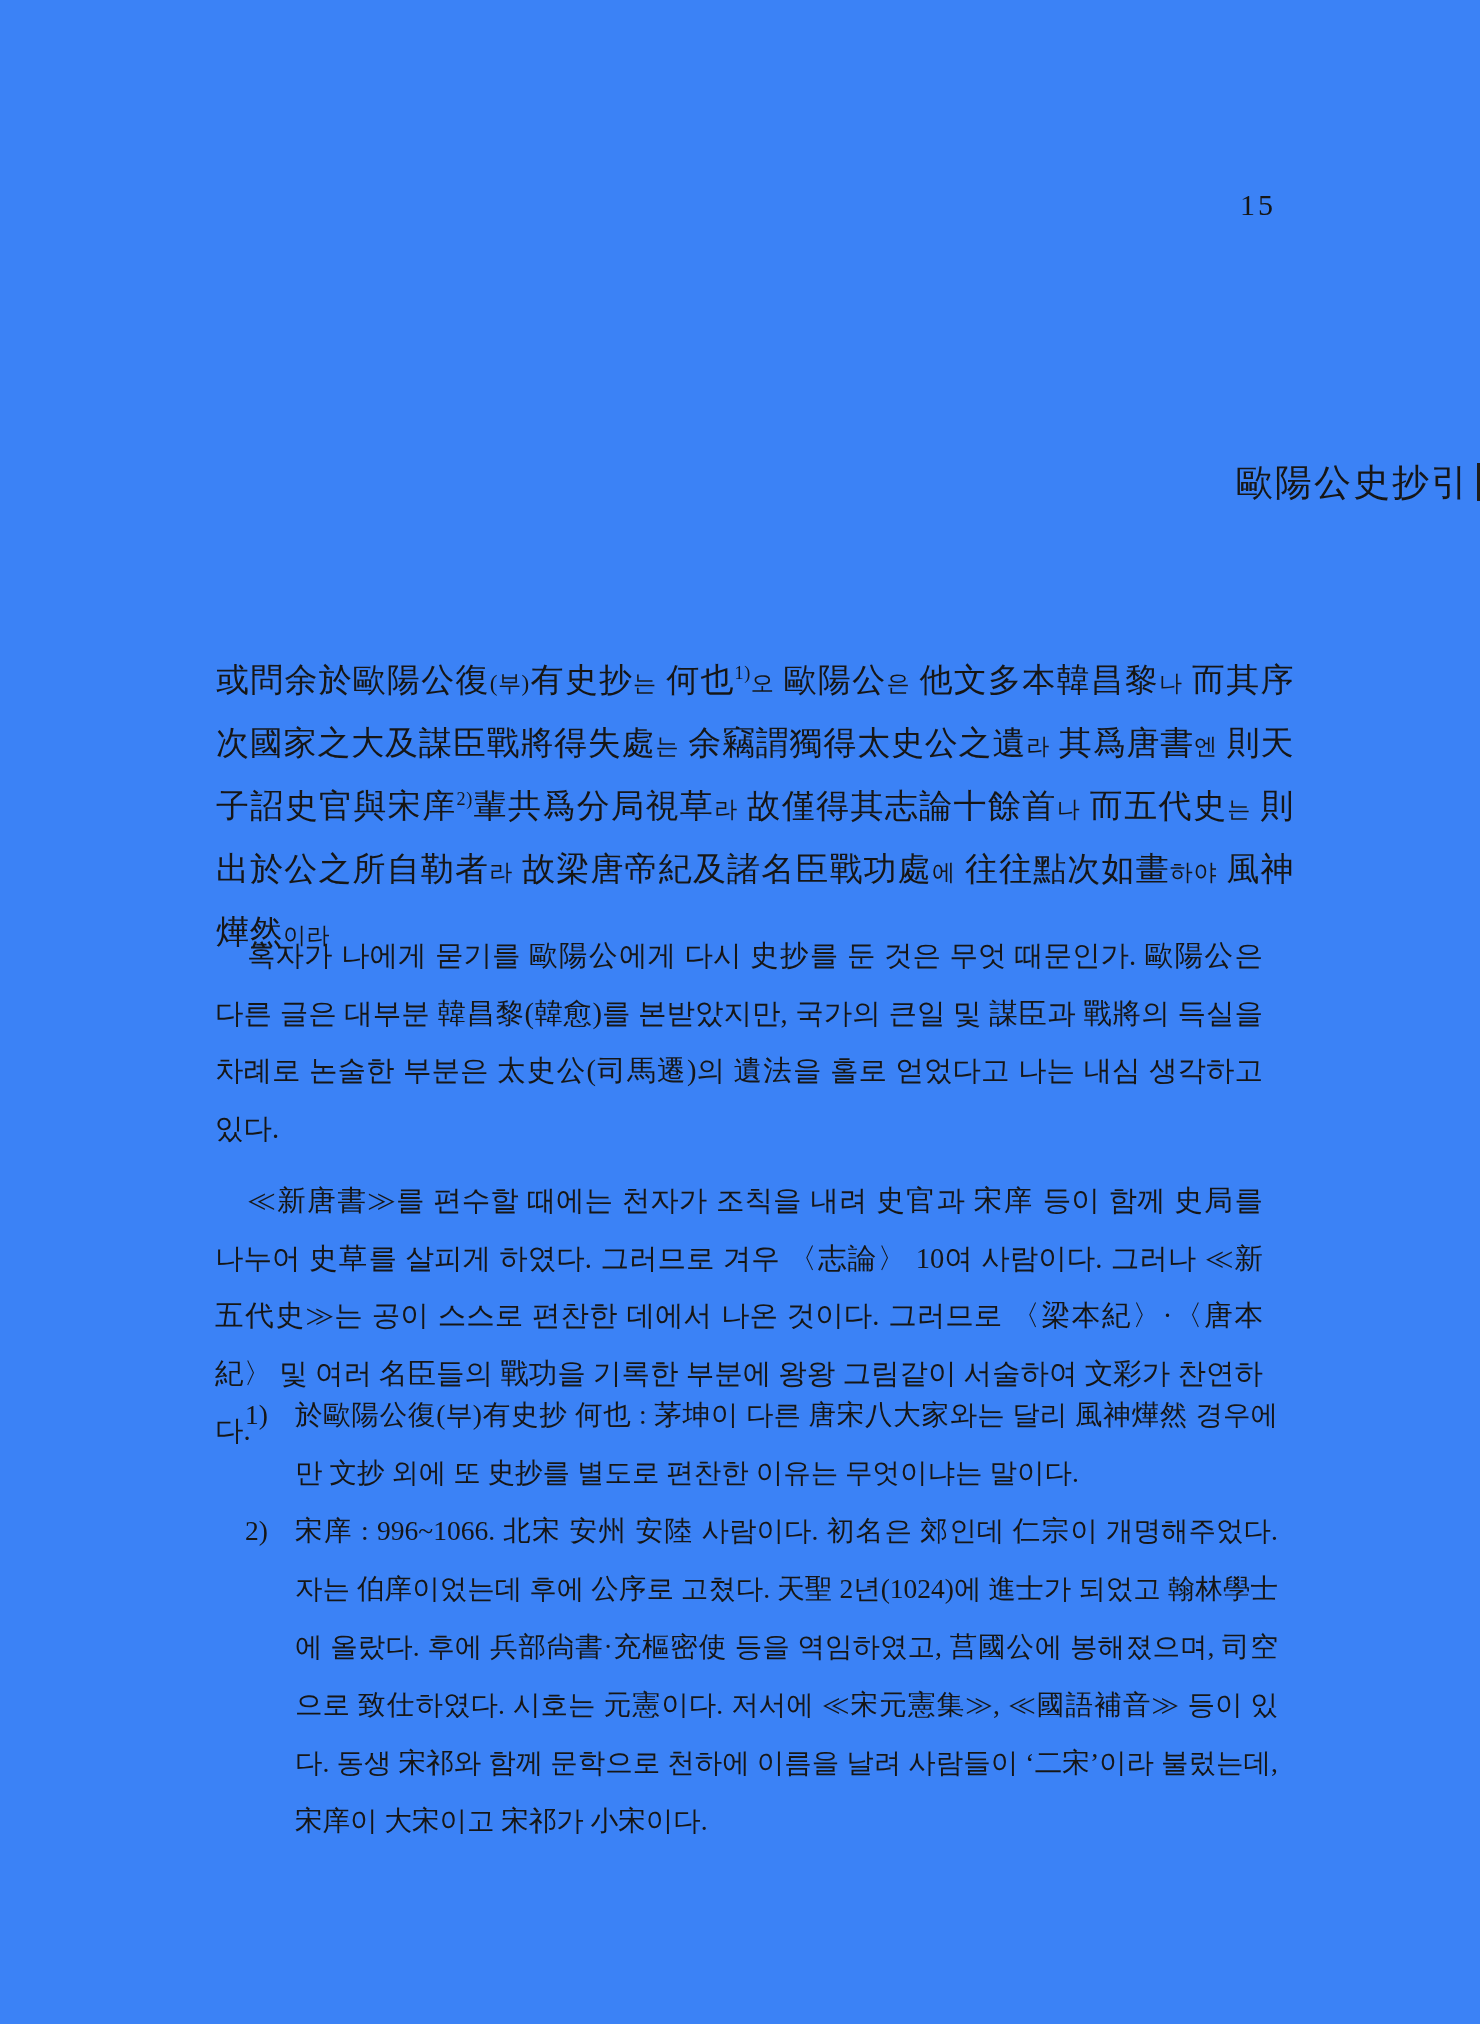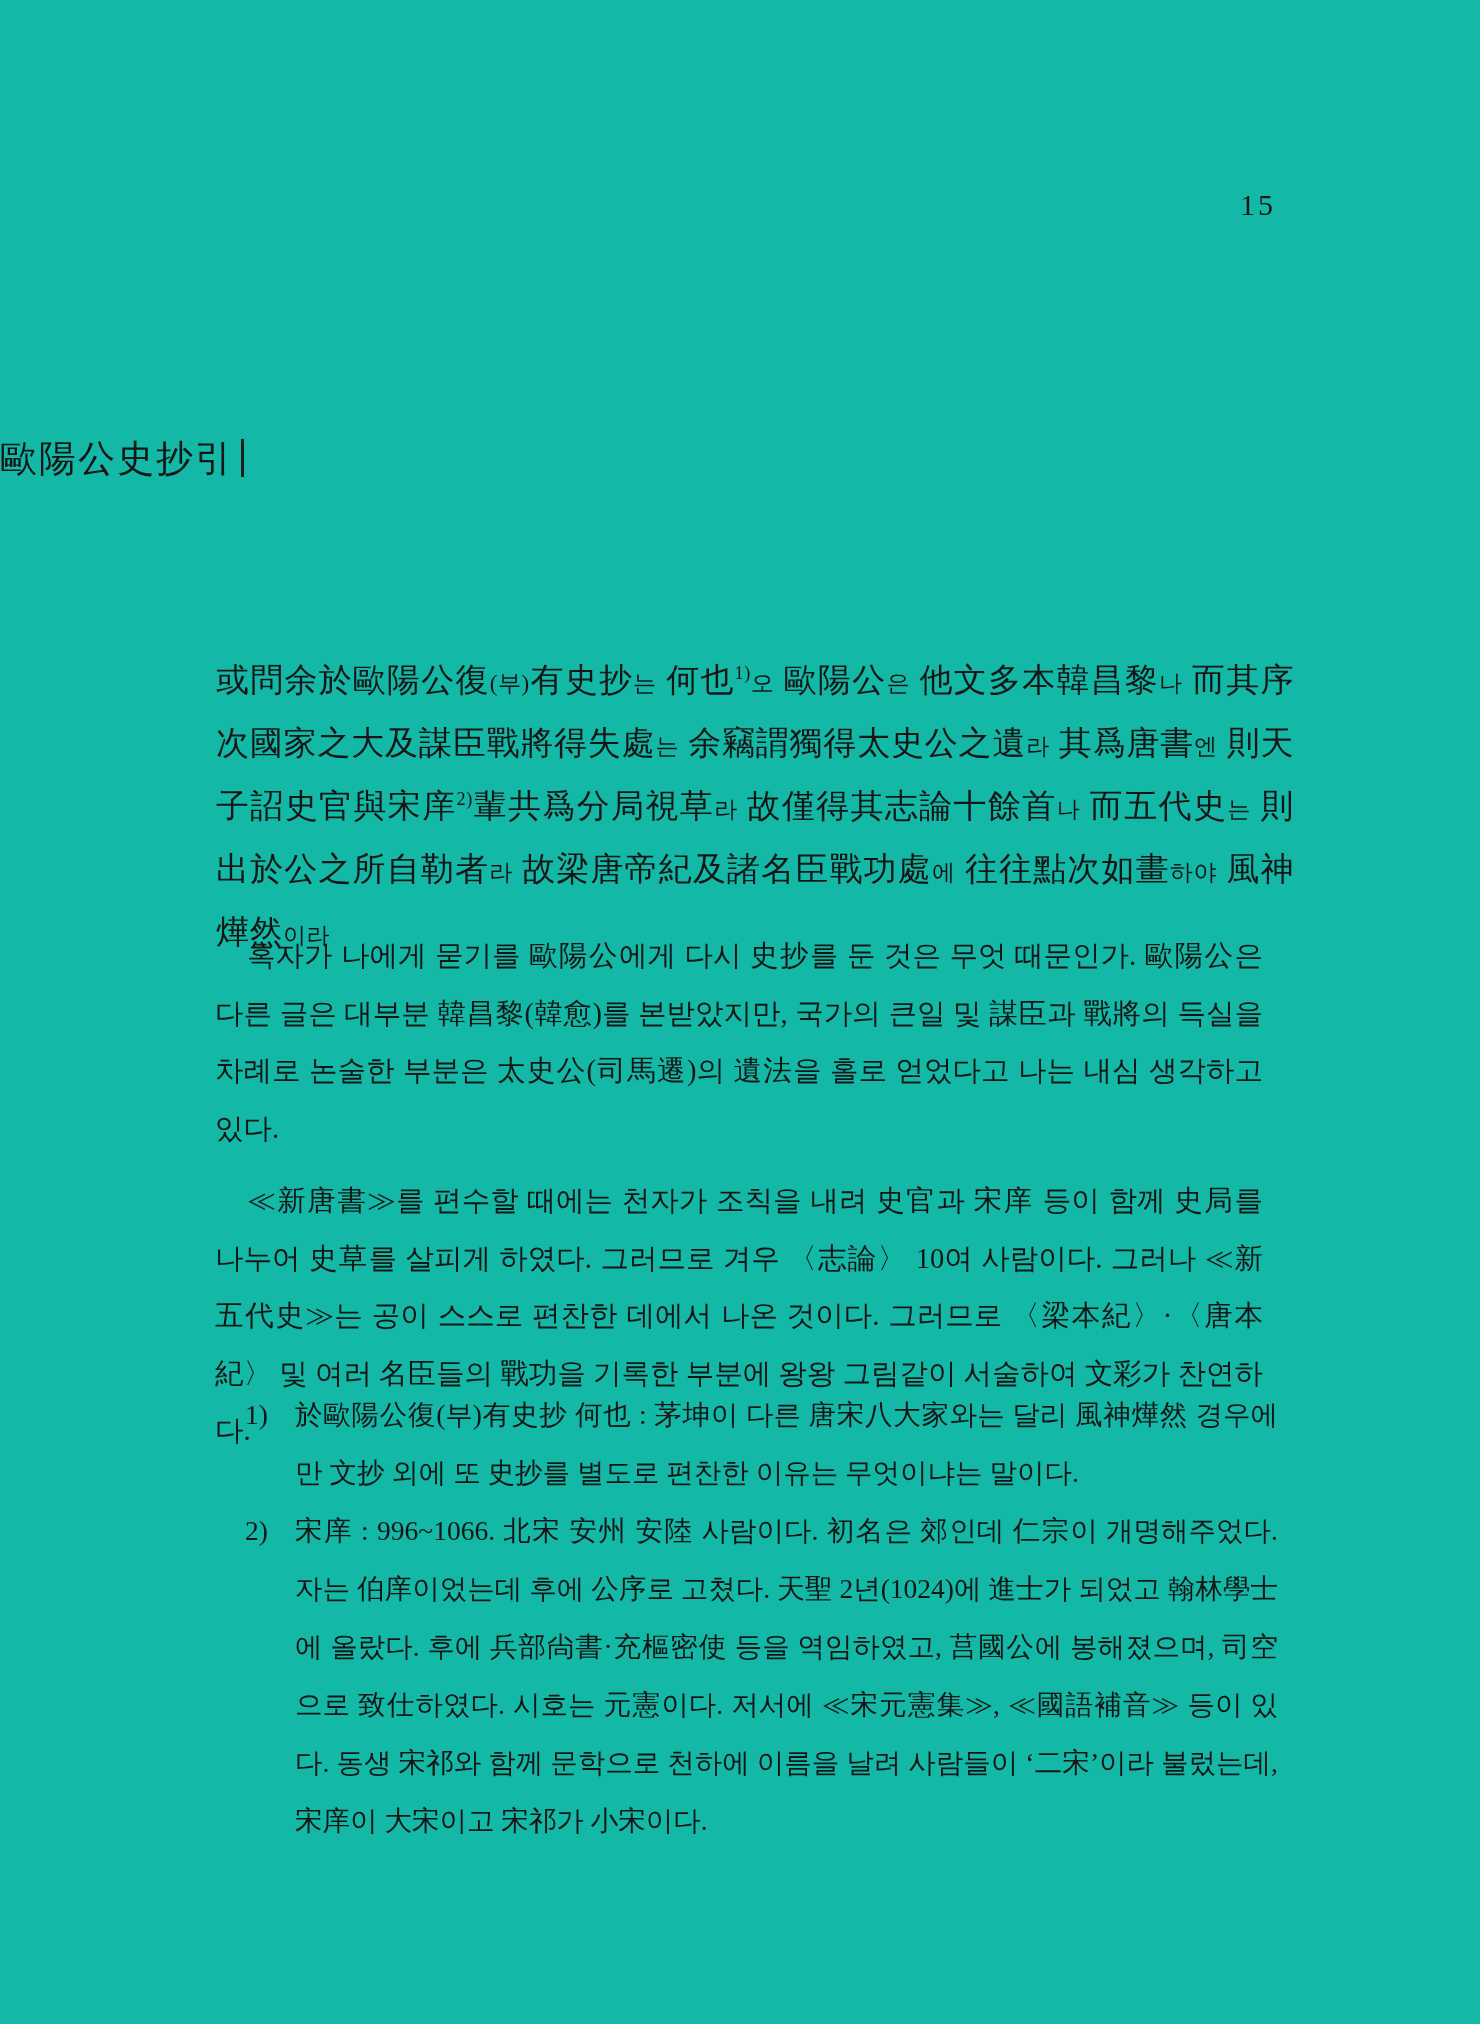--- a/index.html
+++ b/index.html
@@ -4,38 +4,38 @@
 <style>
   html, body {
     margin: 0;
     padding: 0;
     background: #ffffff;
   }
   .page {
     position: relative;
     width: 1480px;
     height: 2024px;
-    background: #14b8a6;
+    background: #3b82f6;
     color: #161616;
     font-family: "Liberation Serif", "DejaVu Serif", serif;
     overflow: hidden;
   }
   .page-number {
     position: absolute;
     top: 188px;
     left: 1240px;
     font-size: 30px;
     letter-spacing: 3px;
   }
   .doc-title {
     position: absolute;
-    top: 434px;
+    top: 458px;
     left: 0;
     width: 100%;
-    text-align: left;
+    text-align: right;
     font-size: 37px;
     letter-spacing: 2px;
     white-space: nowrap;
   }
   .artifact-bar {
     display: inline-block;
     width: 3px;
     height: 38px;
     background: #1d1d1d;
     margin-left: 7px;

